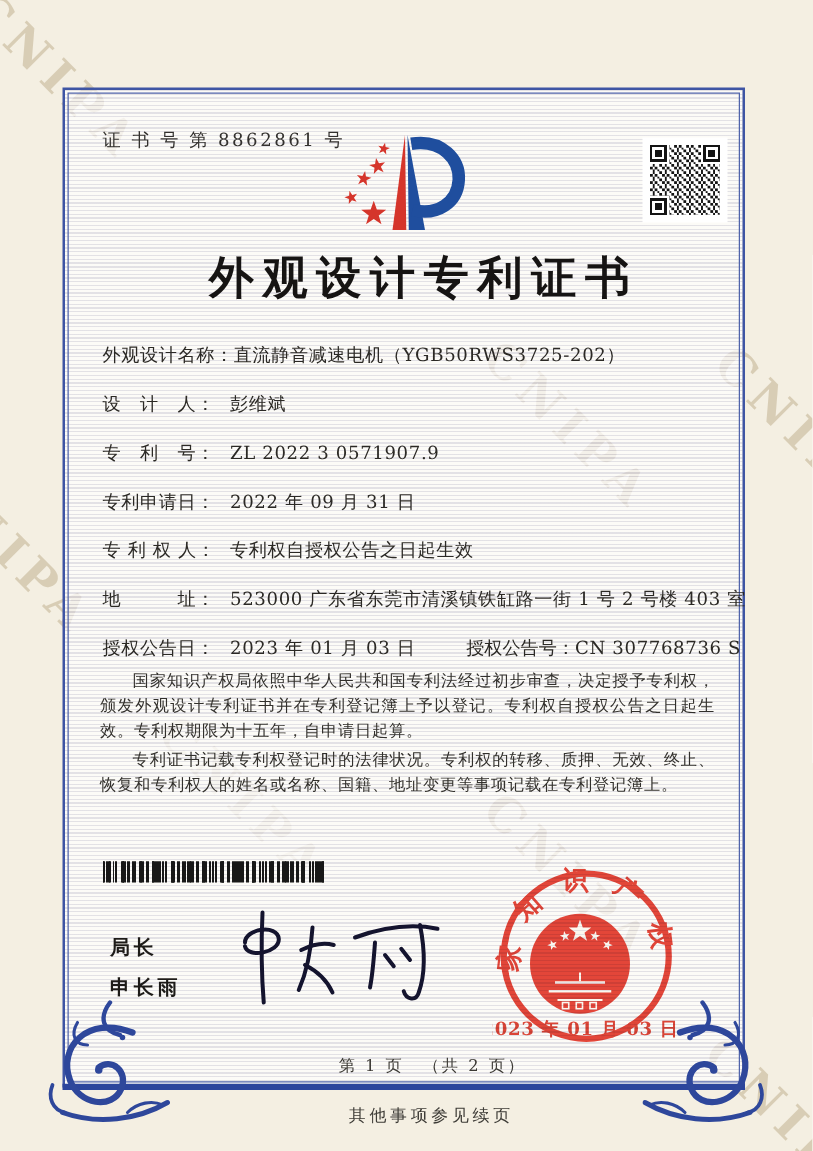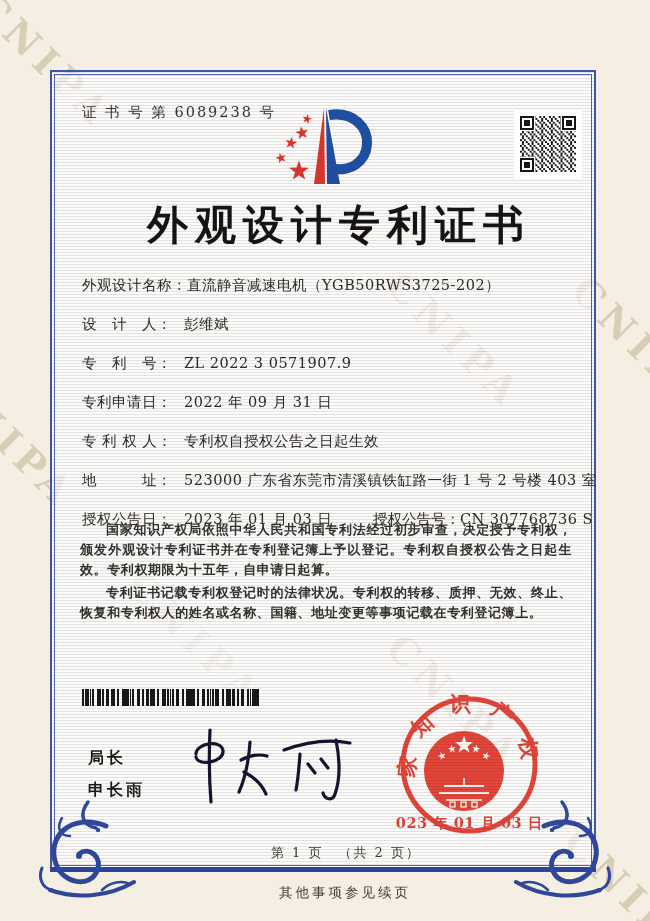--- a/index.html
+++ b/index.html
@@ -26,30 +26,30 @@
   .flourish.fl-right { left:514px; top:798px; transform:scaleX(-1); }
 
   .cert-no { position:absolute; left:30px; top:31px; font-size:14.5px; letter-spacing:2px; color:#33312e; }
 
   .logo { position:absolute; left:222px; top:34px; width:100px; height:80px; }
   .qr-wrap { position:absolute; left:462px; top:38px; width:68px; height:68px; background:#fff;
              display:flex; align-items:center; justify-content:center; }
   .qr { width:56px; height:56px; }
 
   .title { position:absolute; left:0; top:126px; width:100%; text-align:center;
-           font-size:41px; font-weight:bold; letter-spacing:7px; color:#161413;padding-left:32px; }
+           font-size:36px; font-weight:bold; letter-spacing:7px; color:#161413;padding-left:32px; }
 
   .fields { position:absolute; left:30px; top:204px; width:495px; font-size:14.5px; color:#2b2925; }
   .field { line-height:18px; margin-bottom:21px; white-space:nowrap; }
   .field .lbl { display:inline-block; min-width:102px; white-space:pre; letter-spacing:0.5px; }
   .field .val { letter-spacing:0.5px; }
   .grant-row .g2 { margin-left:36px; }
 
-  .paras { position:absolute; left:28px; top:448px; width:492px; font-size:13px; line-height:20px;
-           color:#32302c; text-align:justify; letter-spacing:0.6px;font-weight:bold; }
+  .paras { position:absolute; left:28px; top:464px; width:492px; font-size:13px; line-height:20px;
+           color:#32302c; text-align:justify; letter-spacing:0.6px; }
   .paras p { text-indent:2em; margin-bottom:3px; }
 
   .barcode { position:absolute; left:30px; top:617px; width:178px; height:17px;
     background:
       repeating-linear-gradient(90deg,#181818 0 2px,transparent 2px 5px),
       repeating-linear-gradient(90deg,#181818 0 1px,transparent 1px 8px),
       repeating-linear-gradient(90deg,transparent 0 3px,#181818 3px 6px,transparent 6px 13px);
   }
 
   .official-title { position:absolute; left:36px; top:676px; font-size:16px; font-weight:bold;
@@ -108,21 +108,21 @@
       <path d="M10,70 C6,80 10,90 20,92" stroke-width="3"></path>
       <circle cx="47" cy="58" r="3" fill="#2e479b" stroke="none"></circle>
       <circle cx="66" cy="32" r="2.2" fill="#2e479b" stroke="none"></circle>
     </g>
   </svg>
 
   <div class="frame">
     <div class="frame-inner-line"></div>
     <div class="frame-bottom-bar"></div>
 
-    <div class="cert-no">证 书 号 第 6089238 号</div>
+    <div class="cert-no">证 书 号 第 8862861 号</div>
 
     <svg class="logo" viewBox="0 0 100 80">
       <polygon points="50,2 40,78 51,78" fill="#d5352b"></polygon>
       <polygon points="52,2 53,78 66,78" fill="#1f4e9e"></polygon>
       <path d="M55,9 C80,5 94,22 93,38 C92,56 76,67 56,62" fill="none" stroke="#1f4e9e" stroke-width="10"></path>
       <use href="#star" transform="translate(25,65) scale(1.05)" fill="#d5352b"></use>
       <use href="#star" transform="translate(7,52) scale(0.55) rotate(-15)" fill="#d5352b"></use>
       <use href="#star" transform="translate(17,37) scale(0.62) rotate(10)" fill="#d5352b"></use>
       <use href="#star" transform="translate(28,27) scale(0.68) rotate(-10)" fill="#d5352b"></use>
       <use href="#star" transform="translate(33,13) scale(0.5) rotate(12)" fill="#d5352b"></use>

